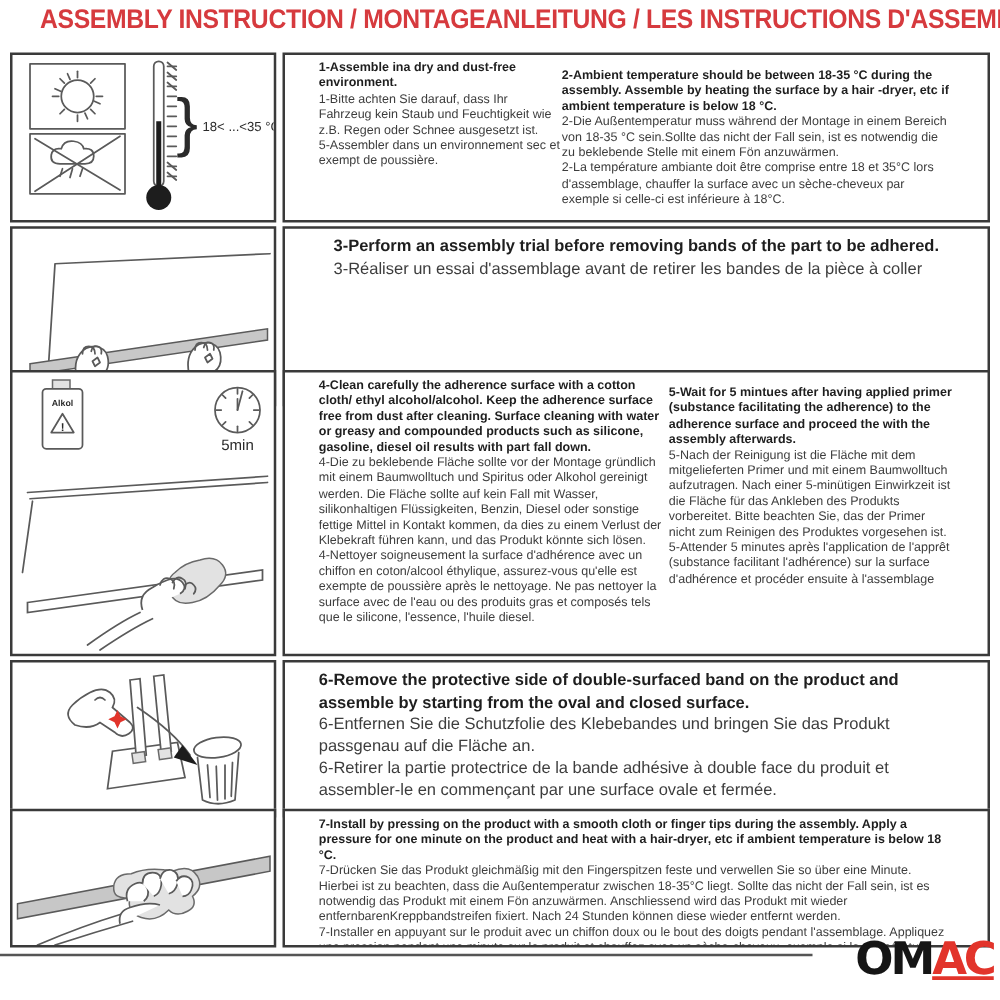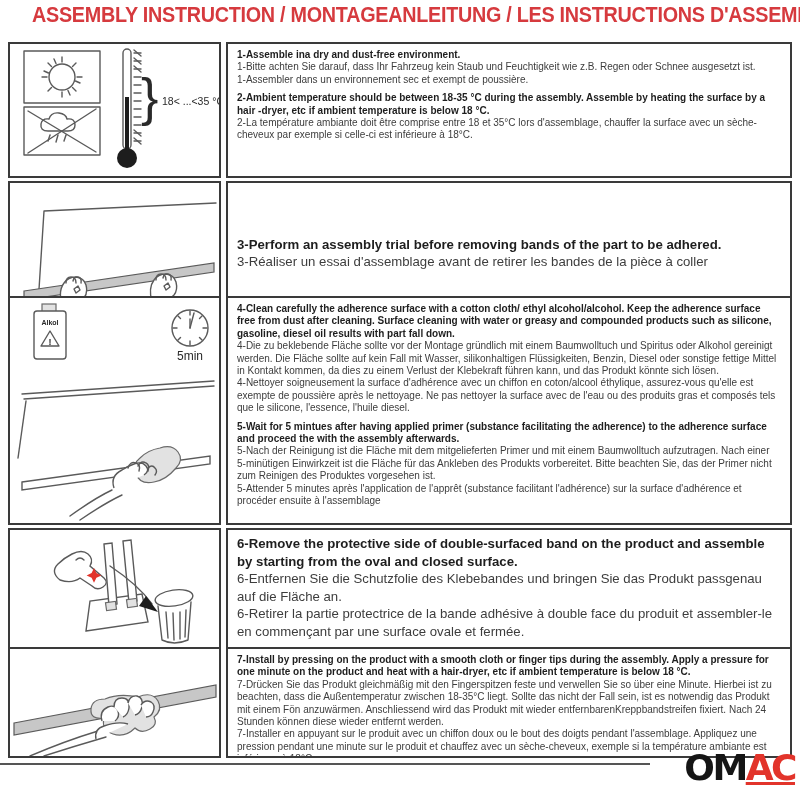--- a/index.html
+++ b/index.html
@@ -9,21 +9,21 @@
   .title{
     position:absolute;top:3px;left:0;width:800px;text-align:center;
     color:var(--accent-red,#d63a3e);font-weight:bold;font-size:21.5px;
     letter-spacing:-0.3px;transform:scaleX(.92);transform-origin:center;
     white-space:nowrap;
   }
 
   .row{position:absolute;left:8px;width:784px;display:flex;gap:5px;box-sizing:border-box;}
   .cell{box-sizing:border-box;border:2px solid #3a3a3a;background:#fff;height:100%;}
   .cell-left{flex:0 0 213px;display:flex;align-items:center;justify-content:center;overflow:hidden;}
-  .cell-right{flex:1;padding:5px 9px;overflow:hidden;display:flex;flex-direction:column;}
+  .cell-right{flex:1;padding:5px 27px;overflow:hidden;display:flex;flex-direction:row;}
   .cell-right.center{justify-content:center;}
 
   .row-a{top:42px;height:136px;}
   .row-b{top:181px;height:144px;}
   .row-c{top:296px;height:229px;}
   .row-d{top:528px;height:126px;align-items:flex-end;}
   .row-e{top:647px;height:111px;justify-content:flex-end;}
 
   .sec{margin:0;}
   .sec + .sec{margin-top:6px;}
@@ -111,24 +111,25 @@
             <line x1="124" y1="93" x2="131" y2="99"></line>
         </g>
         <text x="131" y="70" font-size="52" class="svgtext">}</text>
         <text x="152" y="60" font-size="10.5" class="svgtext">18&lt; ...&lt;35 °C</text>
       </svg>
     </div>
     <div class="cell cell-right small">
       <div class="sec">
         <div class="en">1-Assemble ina dry and dust-free environment.</div>
         <div class="de">1-Bitte achten Sie darauf, dass Ihr Fahrzeug kein Staub und Feuchtigkeit wie z.B. Regen oder Schnee ausgesetzt ist.</div>
-        <div class="fr">1-Assembler dans un environnement sec et exempt de poussière.</div>
+        <div class="fr">5-Assembler dans un environnement sec et exempt de poussière.</div>
       </div>
       <div class="sec">
         <div class="en">2-Ambient temperature should be between 18-35 °C  during the assembly. Assemble by heating the surface by a hair -dryer, etc if ambient temperature is below 18 °C.</div>
+        <div class="de">2-Die Außentemperatur muss während der Montage in einem Bereich von 18-35 °C  sein.Sollte das nicht der Fall sein, ist es notwendig die zu beklebende Stelle mit einem Fön anzuwärmen.</div>
         <div class="fr">2-La température ambiante doit être comprise entre 18 et 35°C lors d'assemblage, chauffer la surface avec un sèche-cheveux par exemple si celle-ci est inférieure à 18°C.</div>
       </div>
     </div>
   </div>
 
   <div class="row row-b">
     <div class="cell cell-left">
       <svg width="209" height="108" viewBox="0 0 209 108">
         <path d="M28 106 L34 12 L206 4" class="lineart"></path>
         <polygon points="14,92 204,64 204,73 14,101" class="fillgray"></polygon>

